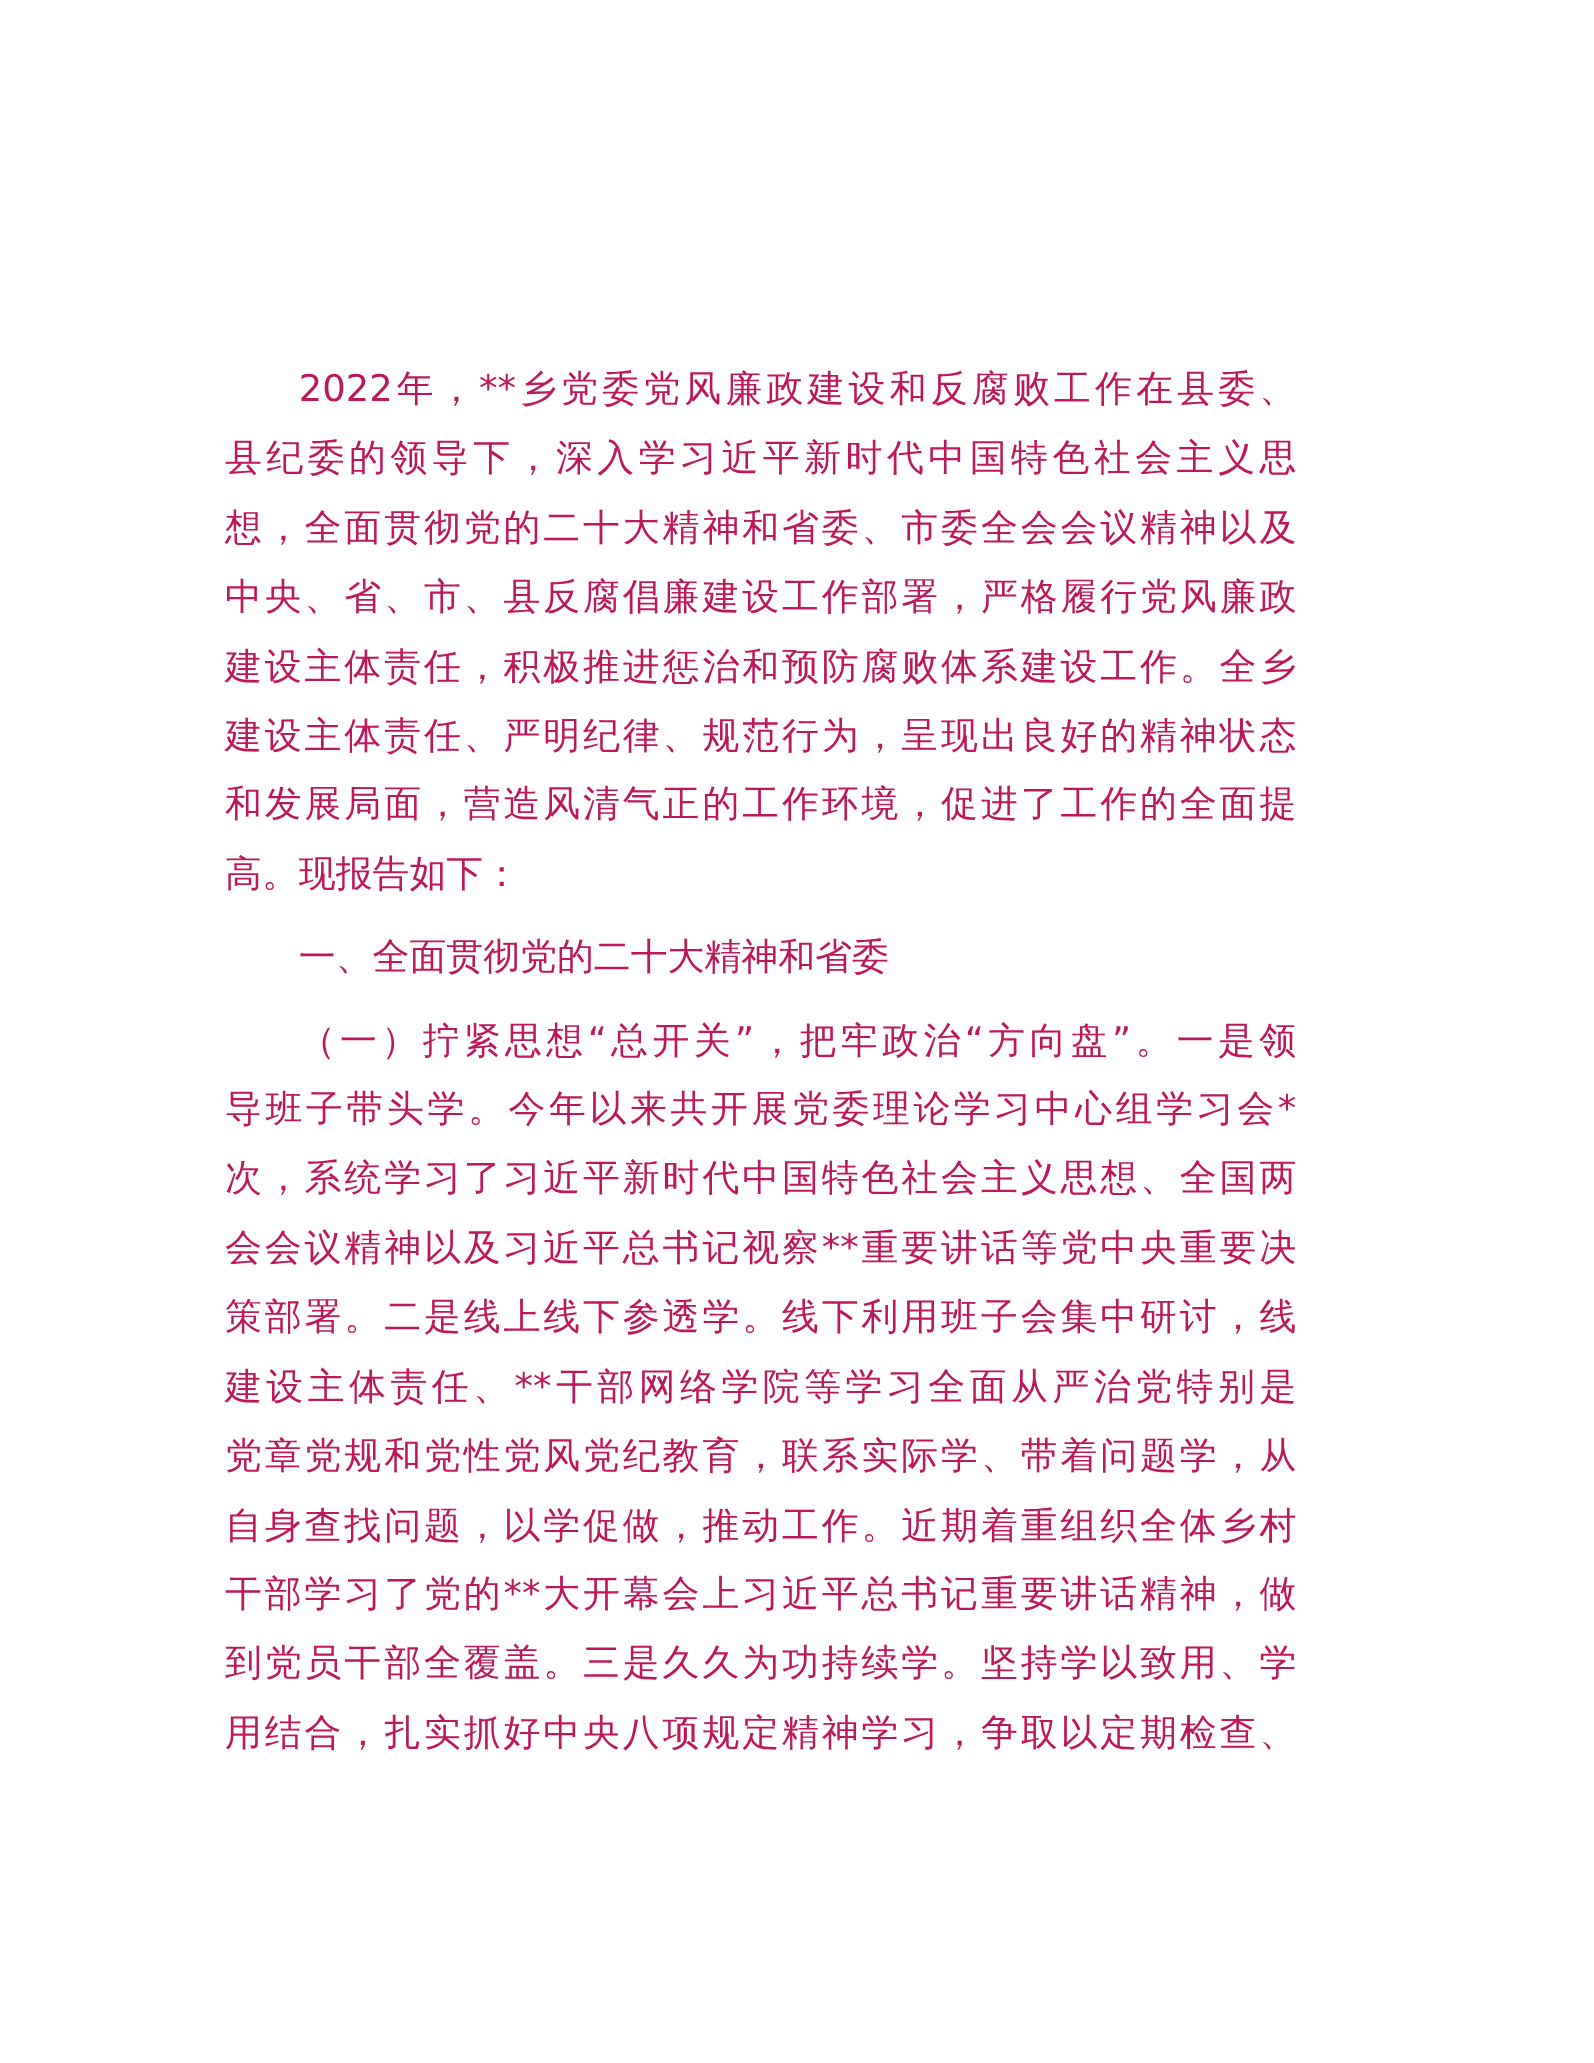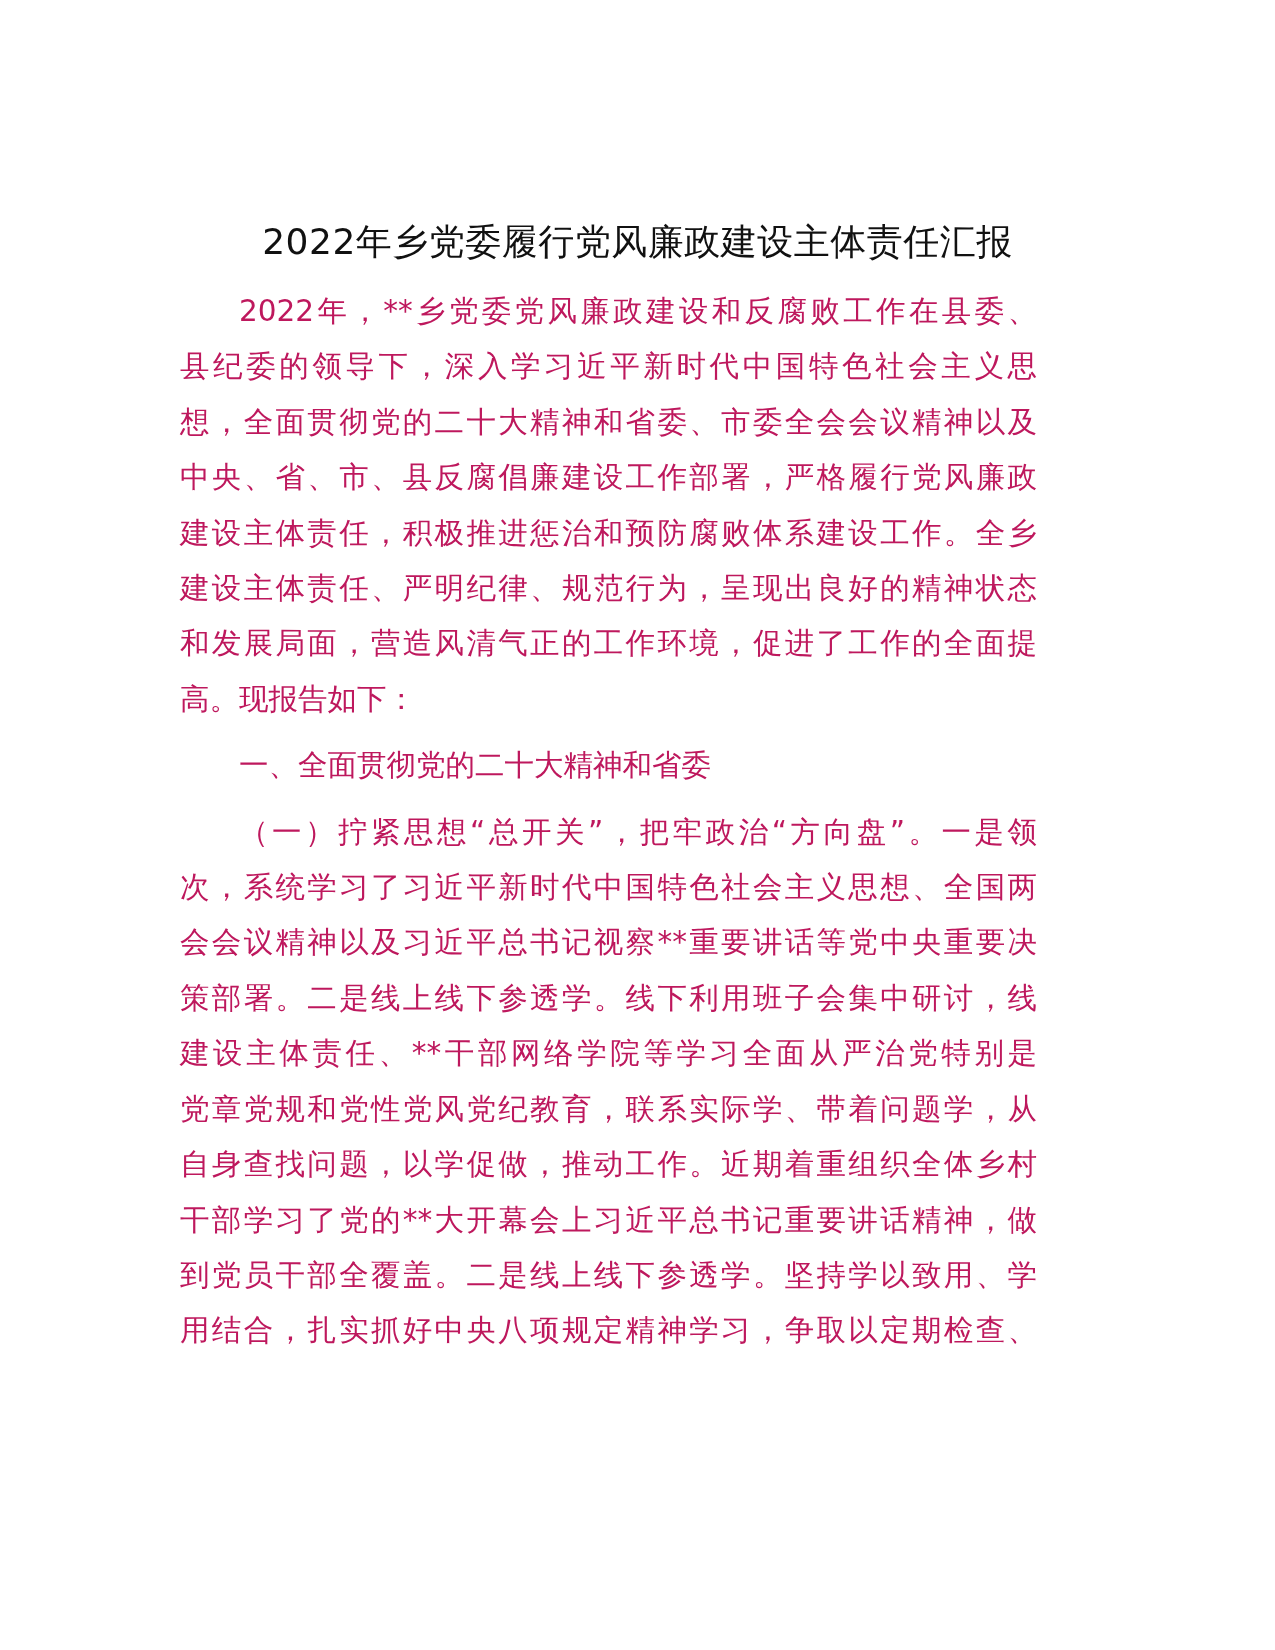--- a/index.html
+++ b/index.html
@@ -21,21 +21,20 @@
   }
   .para { margin: 0; text-indent: 2em; }
   .para.heading { margin-top: 11px; margin-bottom: 11px; }
   .line { display: block; white-space: nowrap; text-align-last: justify; }
   .line.last { text-align-last: left; }
 </style>
 </head>
 <body>
 
 <div class="page">
-  <div class="title">2022年乡党委履行党风廉政建设主体责任汇报</div>
 
   <div class="body">
 
     <div class="para">
       <span class="line">2022年，**乡党委党风廉政建设和反腐败工作在县委、</span>
     </div>
     <div>
       <span class="line">县纪委的领导下，深入学习近平新时代中国特色社会主义思</span>
       <span class="line">想，全面贯彻党的二十大精神和省委、市委全会会议精神以及</span>
       <span class="line">中央、省、市、县反腐倡廉建设工作部署，严格履行党风廉政</span>
@@ -46,24 +45,25 @@
     </div>
 
     <div class="para heading">
       <span class="line last">一、全面贯彻党的二十大精神和省委</span>
     </div>
 
     <div class="para">
       <span class="line">（一）拧紧思想“总开关”，把牢政治“方向盘”。一是领</span>
     </div>
     <div>
+      <span class="line">导班子带头学。今年以来共开展党委理论学习中心组学习会*</span>
       <span class="line">次，系统学习了习近平新时代中国特色社会主义思想、全国两</span>
       <span class="line">会会议精神以及习近平总书记视察**重要讲话等党中央重要决</span>
       <span class="line">策部署。二是线上线下参透学。线下利用班子会集中研讨，线</span>
       <span class="line">建设主体责任、**干部网络学院等学习全面从严治党特别是</span>
       <span class="line">党章党规和党性党风党纪教育，联系实际学、带着问题学，从</span>
       <span class="line">自身查找问题，以学促做，推动工作。近期着重组织全体乡村</span>
       <span class="line">干部学习了党的**大开幕会上习近平总书记重要讲话精神，做</span>
-      <span class="line">到党员干部全覆盖。二是线上线下参透学。坚持学以致用、学</span>
+      <span class="line">到党员干部全覆盖。三是久久为功持续学。坚持学以致用、学</span>
       <span class="line">用结合，扎实抓好中央八项规定精神学习，争取以定期检查、</span>
     </div>
   </div>
 </div>
 
 </body></html>

